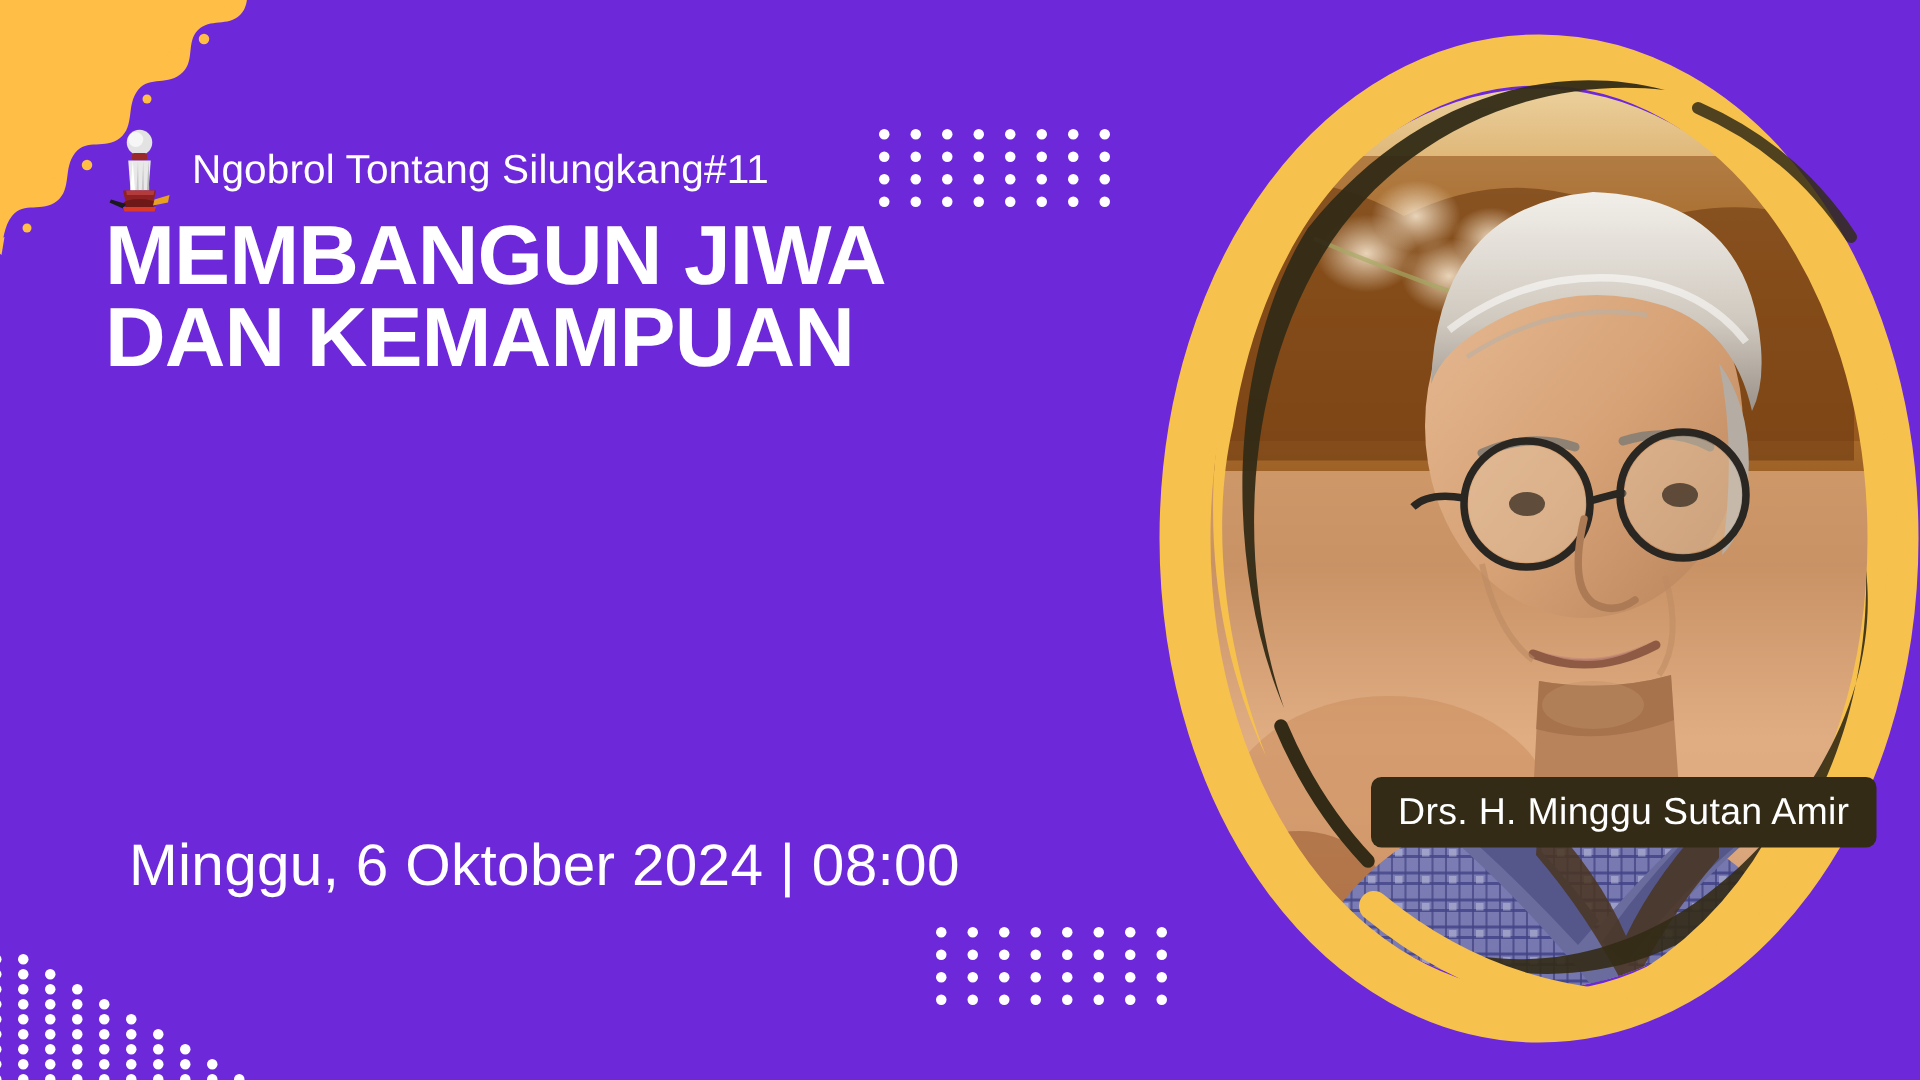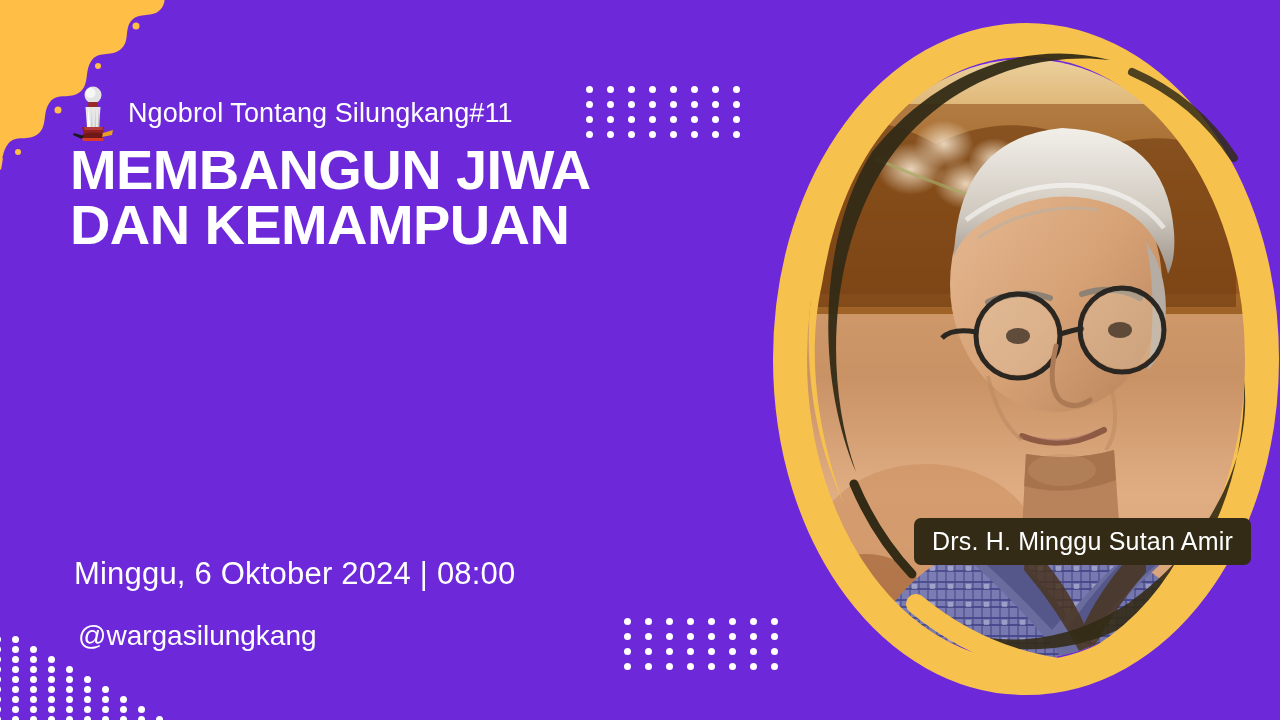--- a/index.html
+++ b/index.html
@@ -69,22 +69,22 @@
     font-weight:bold;
     line-height:0.99;
     color:#FFFFFF;
     letter-spacing:-0.6px;
     text-transform:uppercase;
   }
   .headline .ln { display:block; white-space:nowrap; }
 
   .datetime {
     position:absolute;
-    left:4px; top:556px;
-    font-size:31px;
+    left:16px; top:556px;
+    font-size:39px;
     font-weight:500;
     color:#FFFFFF;
     letter-spacing:0.2px;
     white-space:nowrap;
   }
 
   .live-row {
     position:absolute;
     left:8px; top:620px;
     display:flex; align-items:center; gap:24px;
@@ -376,21 +376,20 @@
     </div>
 
     <h1 class="headline">
       <span class="ln">MEMBANGUN JIWA</span>
       <span class="ln">DAN KEMAMPUAN</span>
     </h1>
 
     <div class="datetime">Minggu, 6 Oktober 2024 | 08:00</div>
 
     <div class="live-row">
-      <div class="handle">@wargasilungkang</div>
     </div>
   </div>
 
   <div id="portrait-wrap">
     <svg id="portrait-svg" viewBox="0 0 570 750">
       <defs>
         <clipPath id="photoClip">
           <ellipse cx="300" cy="375" rx="228" ry="300"></ellipse>
         </clipPath>
         <linearGradient id="bgTop" x1="0" y1="0" x2="0" y2="1">

